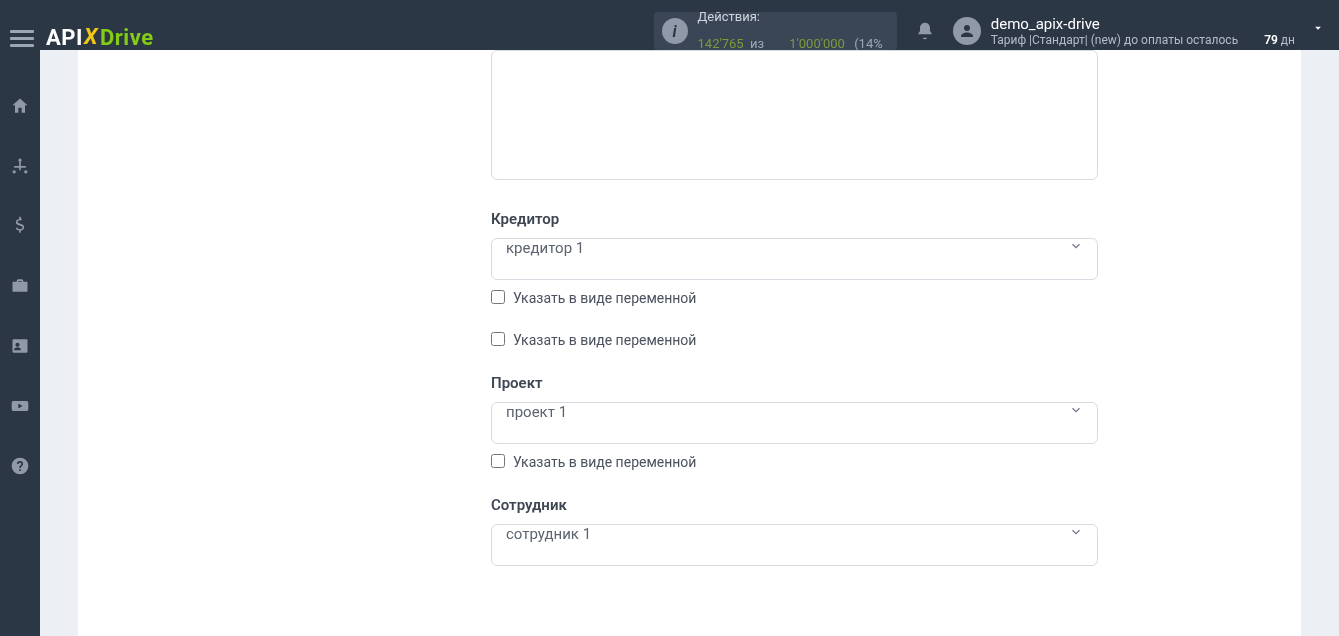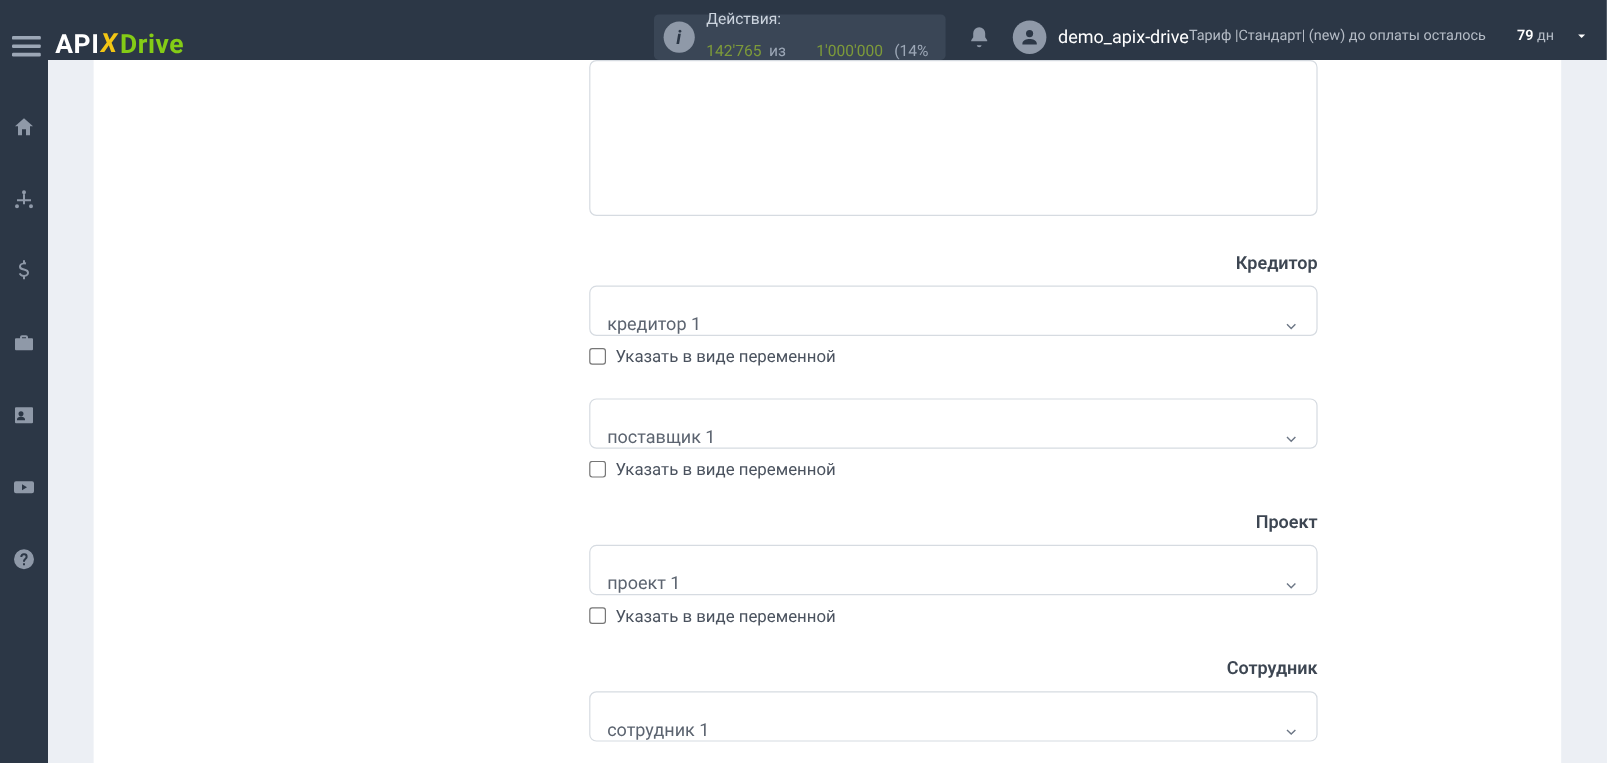--- a/index.html
+++ b/index.html
@@ -23,42 +23,42 @@
 .t2 .used { color:#7d9a3a; }
 .t2 .of { color:#9ca7b6; margin:0 3px; }
 .t2 .limit { color:#7d9a3a;margin-left:19px; }
 .t2 .pct { color:#9ca7b6; margin-left:6px; }
 
 .bell-icon { width:20px; height:20px; fill:#8f99a8; cursor:pointer; }
 
 .user-block { display:flex; align-items:center; gap:10px; }
 .avatar { width:28px; height:28px; border-radius:50%; background:#8f99a8; display:flex; align-items:center; justify-content:center; }
 .avatar svg { width:18px; height:18px; fill:#2c3746; }
-.user-text { display:flex; flex-direction:row; line-height:1.2; }
+.user-text { display:flex; flex-direction:column; line-height:1.2; }
 .user-text .name { font-size:15px; color:#fff; }
 .user-text .plan { font-size:12px; color:#b5bcc6; }
 .user-text .plan .days { color:#fff; font-weight:600;margin-left:23px; }
 .caret-down { width:14px; height:14px; fill:#fff; margin-left:6px; align-self:flex-start; margin-top:6px; }
 
 
 .sidebar { position:absolute; top:50px; left:0; width:40px; bottom:0; background:#2c3746; display:flex; flex-direction:column; align-items:center; padding-top:36px; gap:20px; }
 .side-item { width:40px; height:40px; display:flex; align-items:center; justify-content:center; cursor:pointer; }
 .side-item svg { width:20px; height:20px; fill:#8f99a8; }
 
 
 .main { position:absolute; top:50px; left:40px; right:0; bottom:0; background:#eceff4; overflow:hidden; }
 .canvas { position:absolute; left:38px; top:0; right:38px; bottom:0; background:#fff; }
 
 .form-area { position:absolute; left:413px; top:0; right:200px; }
 
 .big-textarea { width:607px; height:130px; border:1px solid #d6dbe1; border-radius:6px; background:#fff; margin-bottom:30px; }
 
 .field { width:607px; margin-bottom:26px; }
-.field-label { font-size:15px; font-weight:600; color:#3d4652; margin-bottom:10px;text-align:right; }
-.select { width:100%; height:42px; border:1px solid #d6dbe1; border-radius:6px; background:#fff; display:flex; align-items:flex-end; justify-content:space-between; padding:0 14px; cursor:pointer; }
+.field-label { font-size:15px; font-weight:600; color:#3d4652; margin-bottom:10px; }
+.select { width:100%; height:42px; border:1px solid #d6dbe1; border-radius:6px; background:#fff; display:flex; align-items:flex-start; justify-content:space-between; padding:0 14px; cursor:pointer; }
 .select-value { font-size:15px; color:#5c6470; }
 .select .chev { width:14px; height:14px; fill:none; stroke:#6c7685; stroke-width:2; }
 .check-row { display:flex; align-items:flex-start; gap:8px; margin-top:10px; }
 .check-row input { width:14px; height:14px; cursor:pointer; }
 .check-row label { font-size:14px; color:#4a525e; cursor:pointer; }
 </style>
 </head>
 <body>
 
 <div class="header">
@@ -162,26 +162,20 @@
               <polyline points="6 9 12 15 18 9"></polyline>
             </svg>
         </div>
         <div class="check-row">
           <input type="checkbox" id="cb0" style="">
           <label for="cb0">Указать в виде переменной</label>
         </div>
       </div>
 
       <div class="field">
-        <div class="select">
-          <span class="select-value">поставщик 1</span>
-          <svg class="chev" viewBox="0 0 24 24">
-              <polyline points="6 9 12 15 18 9"></polyline>
-            </svg>
-        </div>
         <div class="check-row">
           <input type="checkbox" id="cb1" style="">
           <label for="cb1">Указать в виде переменной</label>
         </div>
       </div>
 
       <div class="field">
         <div class="field-label">Проект</div>
         <div class="select">
           <span class="select-value">проект 1</span>

